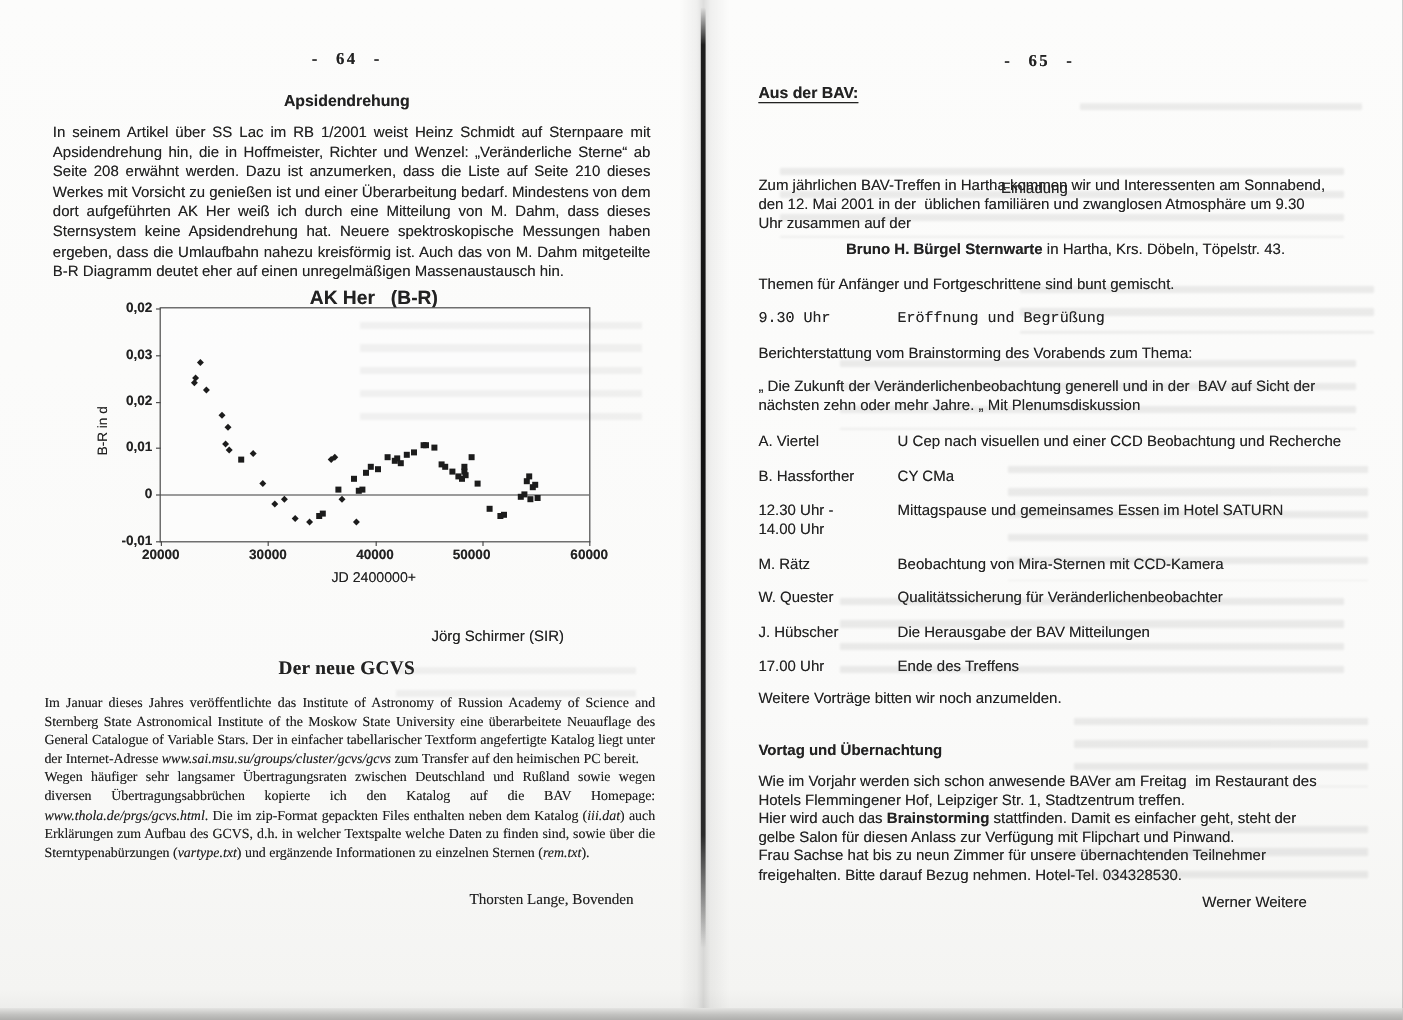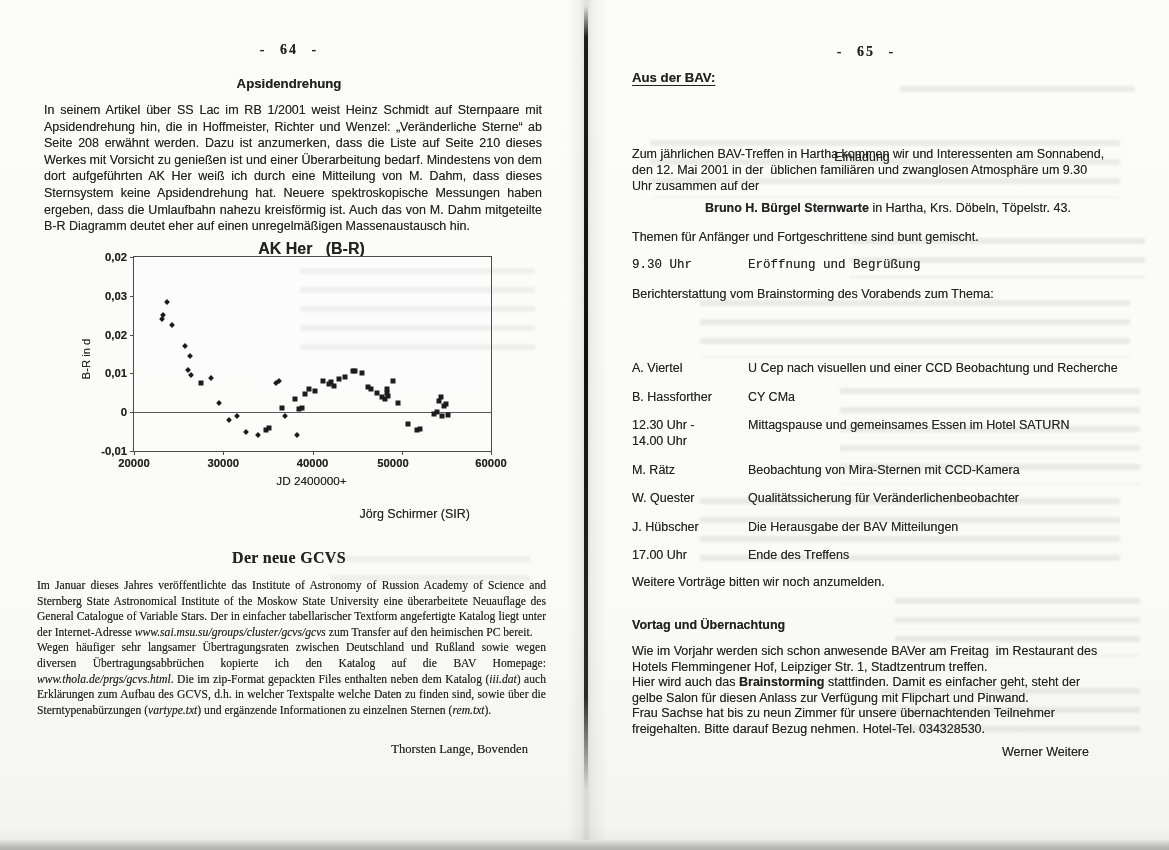--- a/index.html
+++ b/index.html
@@ -158,21 +158,21 @@
           <div class="pt pt-s" style="left: 305.235px; top: 143.56px;"></div>
           <div class="pt pt-s" style="left: 307.02px; top: 139.68px;"></div>
           <div class="pt pt-s" style="left: 307.913px; top: 159.08px;"></div>
           <div class="pt pt-s" style="left: 309.697px; top: 149.38px;"></div>
           <div class="pt pt-s" style="left: 312.375px; top: 147.44px;"></div>
           <div class="pt pt-s" style="left: 314.16px; top: 158.304px;"></div>
         </div>
       <div class="chart-xlabel">JD 2400000+</div>
     </div>
 
-    <div class="abs sig right" style="top:507px;left:44px;width:426px;">Jörg Schirmer (SIR)</div>
+    <div class="abs sig right" style="top:523px;left:44px;width:426px;">Jörg Schirmer (SIR)</div>
 
     <div class="abs t2 center" style="top:549px;left:0;width:578px;">Der neue GCVS</div>
 
     <div class="abs serifp" style="top:578px;left:37px;width:509px;">
       <p class="hardwrap"><span>Im Januar dieses Jahres veröffentlichte das Institute of Astronomy of Russion Academy of Science and Sternberg State Astronomical Institute of the Moskow State University eine überarbeitete Neuauflage des General Catalogue of Variable Stars. Der in einfacher tabellarischer Textform angefertigte Katalog liegt unter der Internet-Adresse </span><span class="it">www.sai.msu.su/groups/cluster/gcvs/gcvs</span><span> zum Transfer auf den heimischen PC bereit.</span></p>
       <p class="hardwrap"><span>Wegen häufiger sehr langsamer Übertragungsraten zwischen Deutschland und Rußland sowie wegen diversen Übertragungsabbrüchen kopierte ich den Katalog auf die BAV Homepage: </span><span class="it">www.thola.de/prgs/gcvs.html</span><span>. Die im zip-Format gepackten Files enthalten neben dem Katalog (</span><span class="it">iii.dat</span><span>) auch Erklärungen zum Aufbau des GCVS, d.h. in welcher Textspalte welche Daten zu finden sind, sowie über die Sterntypenabürzungen (</span><span class="it">vartype.txt</span><span>) und ergänzende Informationen zu einzelnen Sternen (</span><span class="it">rem.txt</span><span>).</span></p>
     </div>
 
     <div class="abs sig-serif right" style="top:742px;left:44px;width:484px;">Thorsten Lange, Bovenden</div>
   </div>
@@ -192,20 +192,22 @@
 
     <div class="abs rp" style="top:229px;left:40px;width:490px;">Themen für Anfänger und Fortgeschrittene sind bunt gemischt.</div>
 
     <div class="abs rp sched-row" style="top:257px;left:40px;width:500px;font-family:Liberation Mono, monospace;">
       <div class="sched-time">9.30 Uhr</div>
       <div class="sched-desc">Eröffnung und Begrüßung</div>
     </div>
 
     <div class="abs rp" style="top:286px;left:40px;width:500px;">Berichterstattung  vom Brainstorming des Vorabends zum Thema:</div>
 
+    <div class="abs rp hardwrap" style="top:314px;left:40px;width:510px;">„ Die Zukunft der Veränderlichenbeobachtung generell und in der  BAV auf Sicht der
+nächsten zehn oder mehr Jahre. „ Mit Plenumsdiskussion</div>
 
     <div class="abs rp" id="schedule-rows" style="top:360px;left:40px;width:500px;">
         <div class="sched-row">
           <div class="sched-time">A. Viertel</div>
           <div class="sched-desc">U Cep nach visuellen und einer CCD Beobachtung und Recherche</div>
         </div>
         <div class="sched-row">
           <div class="sched-time">B. Hassforther</div>
           <div class="sched-desc">CY CMa</div>
         </div>

